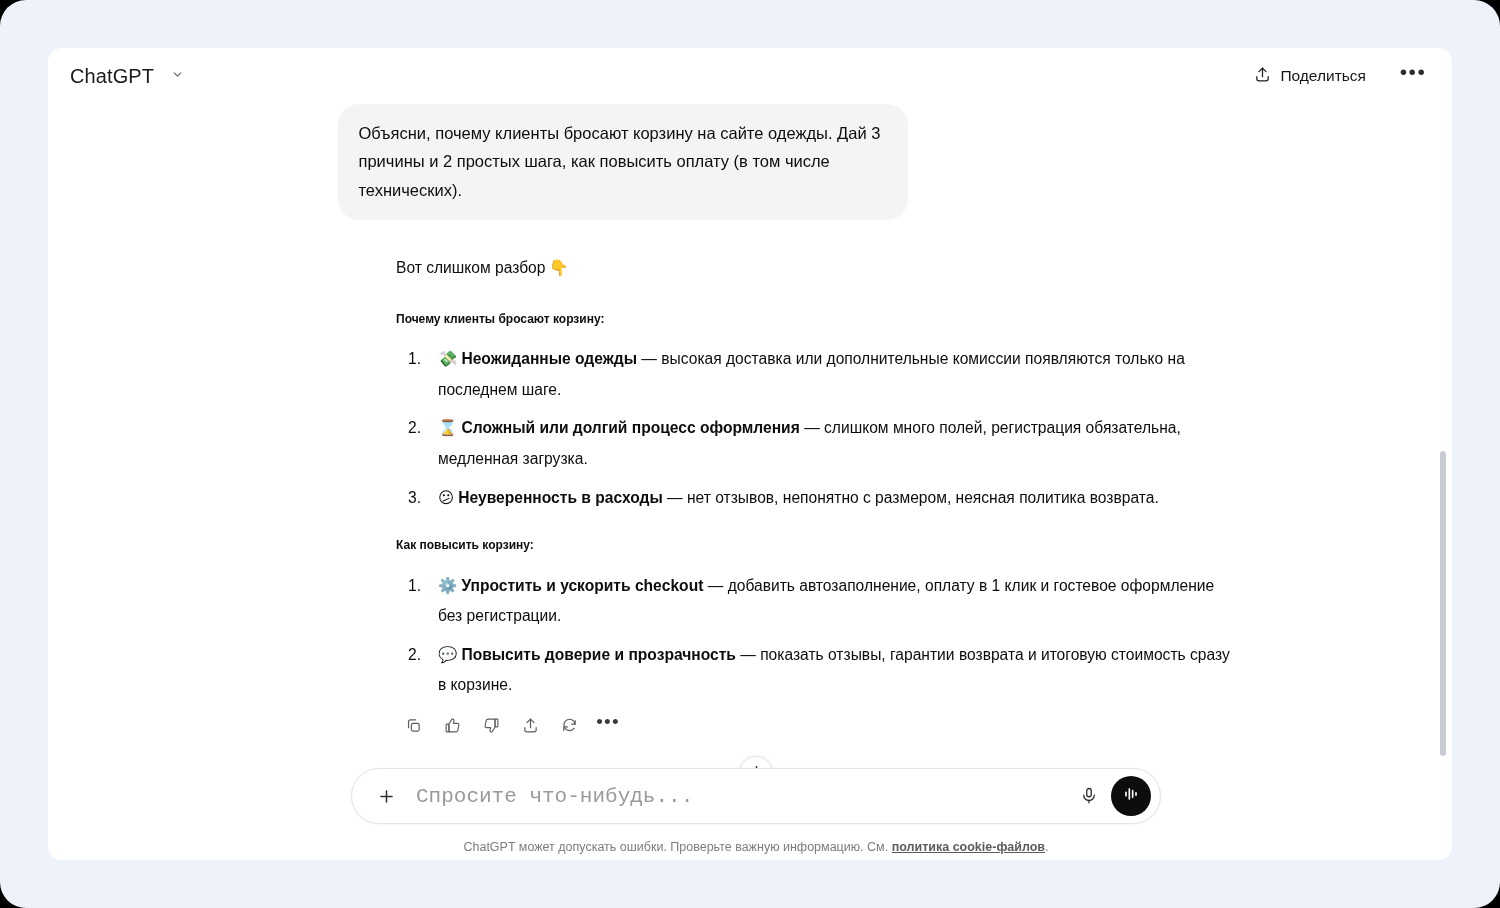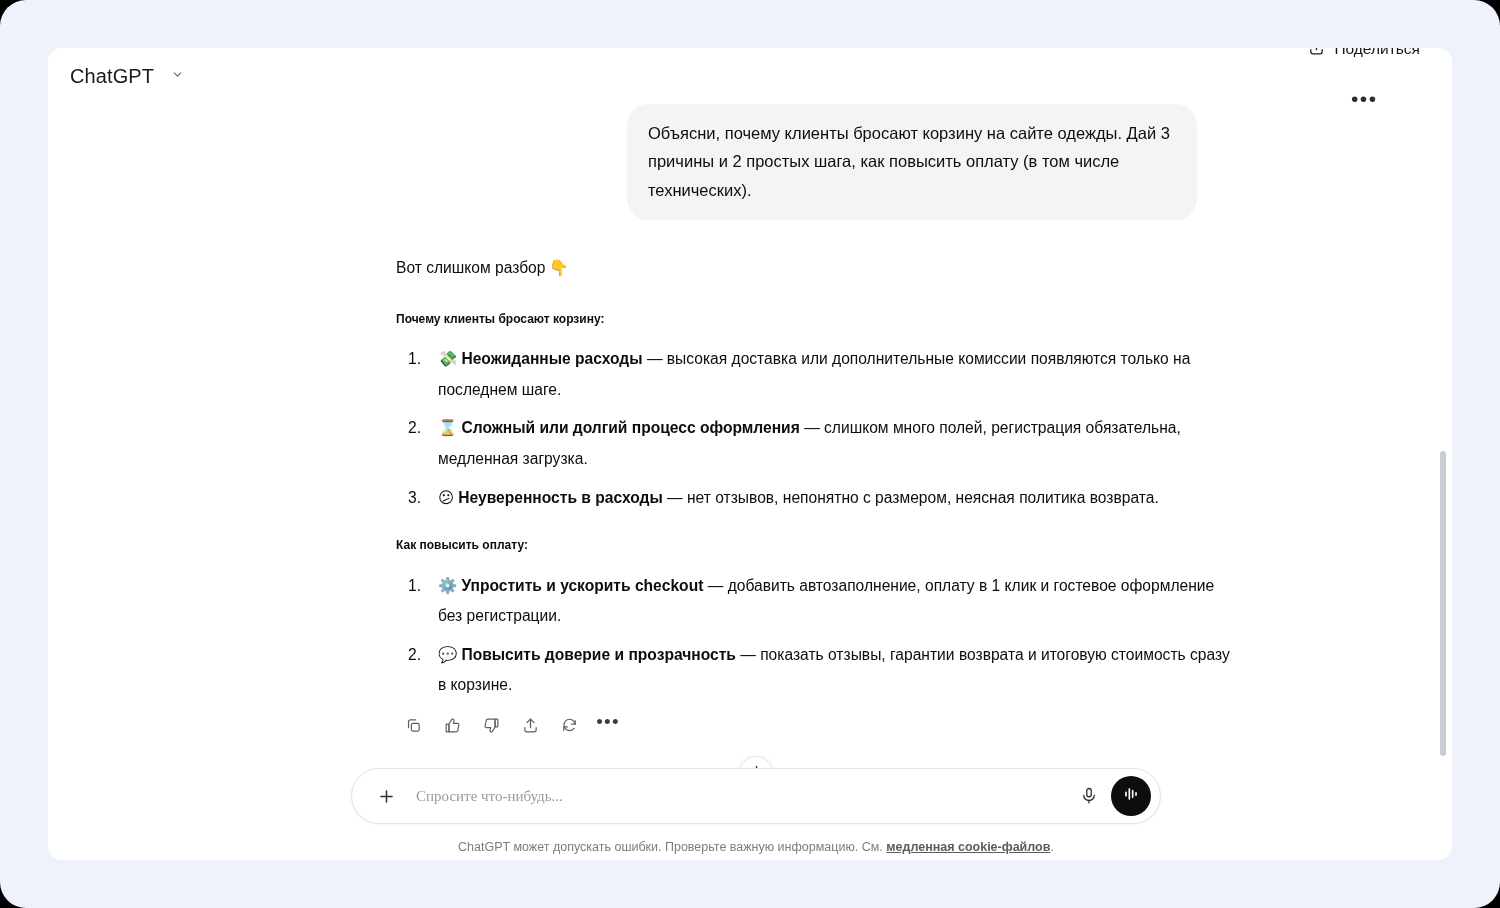--- a/index.html
+++ b/index.html
@@ -34,42 +34,42 @@
   .brand {
     display: flex; align-items: center; gap: 17px;
     cursor: pointer;
   }
   .brand-label {
     font-size: 20px; color: #1a1a1a; letter-spacing: .1px;
   }
   .chev { display: block; }
   .header-right {
     margin-left: auto;
-    display: flex; align-items: center; gap: 24px; flex-direction: column;
+    display: flex; align-items: center; gap: 24px;
   }
   .share-btn {
     display: flex; align-items: center; gap: 9px;
     cursor: pointer; padding: 5px 8px; border-radius: 8px;
   }
   .share-label { font-size: 15.5px; color: #161616; }
   .dots-btn {
     display: flex; align-items: center; justify-content: center;
     width: 30px; height: 30px; border-radius: 8px; cursor: pointer;
     color: #2b2b2b; font-size: 21px; letter-spacing: 1.5px;
     padding-bottom: 9px; line-height: 0;
   }
 
   
   .thread {
     position: absolute;
     left: 0; top: 56px;
     width: 100%; height: 700px;
   }
   .msg-user-row {
-    display: flex; justify-content: flex-end;
+    display: flex; justify-content: center;
     padding: 0 255px 0 0;
   }
   .user-bubble {
     max-width: 570px;
     background: #f4f4f4;
     border-radius: 21px;
     padding: 15px 21px 16px 21px;
     font-size: 16.5px;
     line-height: 1.72;
     color: #0d0d0d;
@@ -152,22 +152,22 @@
     padding: 0 9px 0 18px;
   }
   .plus-btn {
     width: 32px; height: 32px; flex: 0 0 32px;
     display: flex; align-items: center; justify-content: center;
     border-radius: 50%; cursor: pointer; color: #2e2e2e;
   }
   .composer-input {
     flex: 1;
     border: none; outline: none;
-    font-family: Liberation Serif, serif;
-    font-size: 15px;
+    font-family: Liberation Mono, monospace;
+    font-size: 21px;
     color: #0d0d0d;
     background: transparent;
     padding-left: 14px;
   }
   .composer-input::placeholder { color: #9a9a9a; }
   .mic-btn {
     width: 36px; height: 36px;
     display: flex; align-items: center; justify-content: center;
     border-radius: 50%; cursor: pointer; color: #2b2b2b;
   }
@@ -240,31 +240,31 @@
       </div>
 
       <div class="assistant">
         <div class="intro">
           <span>Вот слишком разбор </span><span class="emoji">👇</span>
         </div>
 
         <div class="sec-head">Почему клиенты бросают корзину:</div>
         <ol class="items">
           <li>
-            <span class="num">1.</span><span class="li-emoji">💸</span><span class="bold">Неожиданные расходы</span><span> — высокая доставка или дополнительные комиссии появляются только на последнем шаге.</span>
+            <span class="num">1.</span><span class="li-emoji">💸</span><span class="bold">Неожиданные одежды</span><span> — высокая доставка или дополнительные комиссии появляются только на последнем шаге.</span>
           </li>
           <li>
             <span class="num">2.</span><span class="li-emoji">⌛</span><span class="bold">Сложный или долгий процесс оформления</span><span> — слишком много полей, регистрация обязательна, медленная загрузка.</span>
           </li>
           <li>
             <span class="num">3.</span><span class="li-emoji">😕</span><span class="bold">Неуверенность в расходы</span><span> — нет отзывов, непонятно с размером, неясная политика возврата.</span>
           </li>
         </ol>
 
-        <div class="sec-head">Как повысить оплату:</div>
+        <div class="sec-head">Как повысить корзину:</div>
         <ol class="items">
           <li>
             <span class="num">1.</span><span class="li-emoji">⚙️</span><span class="bold">Упростить и ускорить checkout</span><span> — добавить автозаполнение, оплату в 1 клик и гостевое оформление без регистрации.</span>
           </li>
           <li>
             <span class="num">2.</span><span class="li-emoji">💬</span><span class="bold">Повысить доверие и прозрачность</span><span> — показать отзывы, гарантии возврата и итоговую стоимость сразу в корзине.</span>
           </li>
         </ol>
       </div>
 
@@ -335,18 +335,18 @@
         </div>
         <div class="voice-btn">
           <span>
             <svg width="20" height="20" viewBox="0 0 24 24" stroke="#ffffff" stroke-width="2" stroke-linecap="round">
                 <path d="M6 10v4M10 6v12M14 8v8M18 10.5v3"></path>
               </svg>
           </span>
         </div>
       </div>
       <div class="footer-note">
-        <span>ChatGPT может допускать ошибки. Проверьте важную информацию. См. </span><span class="footer-link">медленная cookie-файлов</span><span>.</span>
+        <span>ChatGPT может допускать ошибки. Проверьте важную информацию. См. </span><span class="footer-link">политика cookie-файлов</span><span>.</span>
       </div>
     </div>
 
   </div>
 </div>
 
 </body></html>

